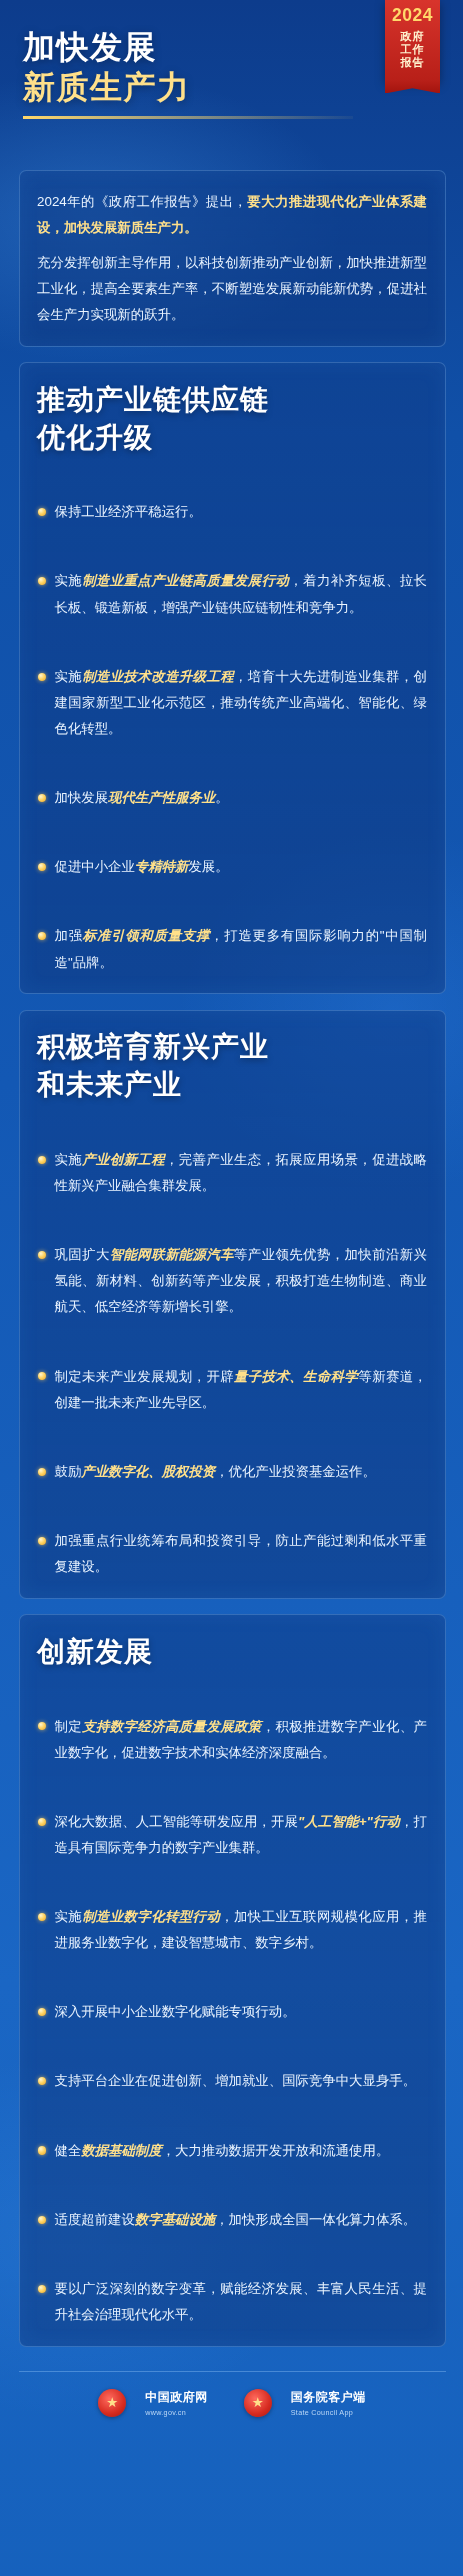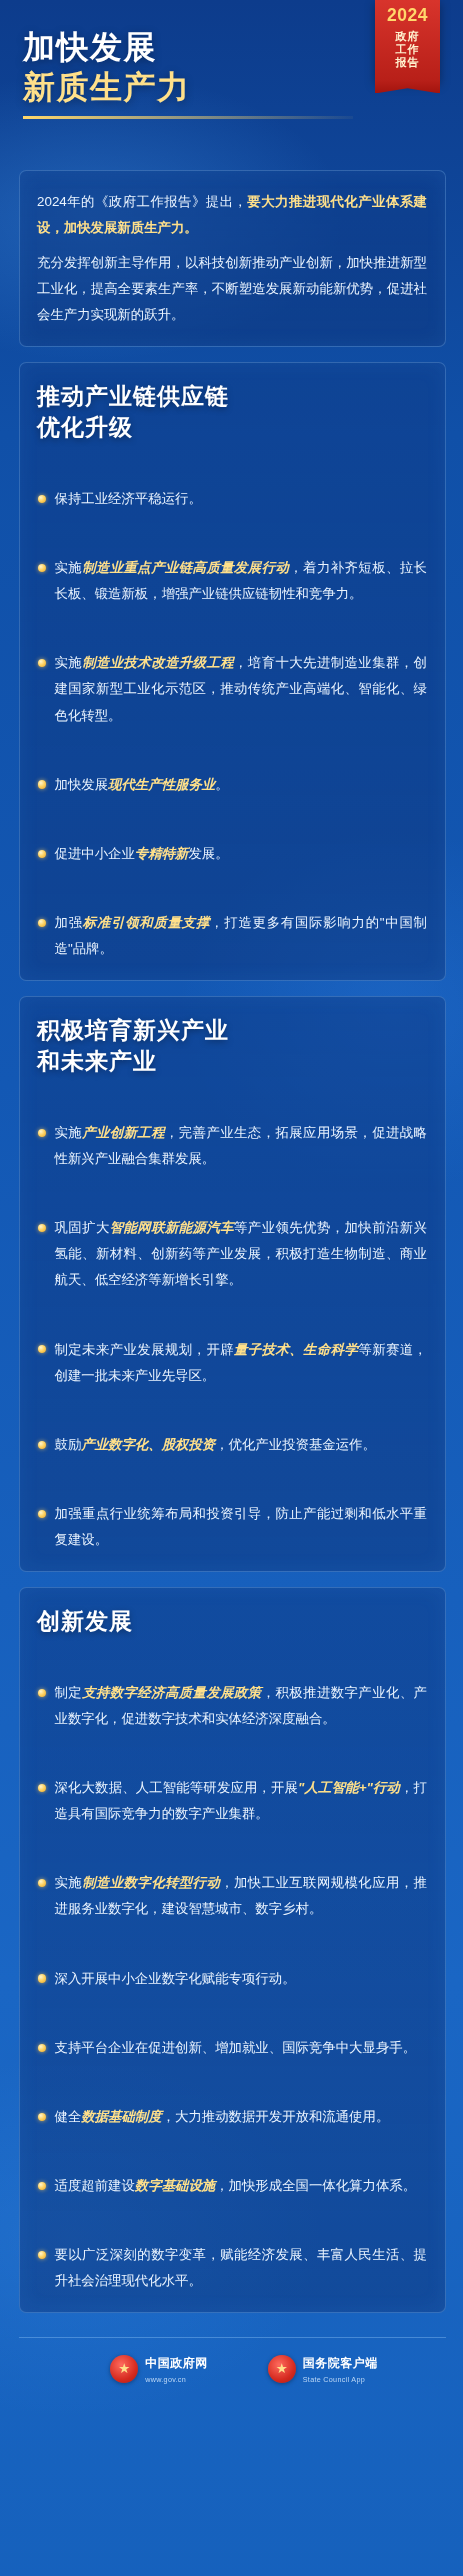--- a/index.html
+++ b/index.html
@@ -32,21 +32,21 @@
   
   .header {
     position: relative;
     padding: 27px 20.6px 17.5px 23px;
     min-height: 170px;
   }
   .ribbon {
     position: absolute;
     right: 24px;
     top: 0;
-    width: 65px;
+    width: 55px;
     background: linear-gradient(180deg, #d8342c 0%, #b71f18 100%);
     color: #ffe9a8;
     text-align: center;
     padding: 7.2px 4.1px 13.4px 4.1px;
     box-shadow: 0 3.1px 9.3px rgba(0,0,0,0.35);
   }
   .ribbon::after {
     content: "";
     position: absolute;
     left: 0; right: 0; bottom: -11.3px;
@@ -88,21 +88,21 @@
   
   .card {
     margin: 0 18.5px 15.5px 18.5px;
     background: linear-gradient(180deg, rgba(14,62,140,0.62) 0%, rgba(13,52,122,0.52) 100%);
     border: 0.5px solid rgba(140,200,255,0.30);
     border-radius: 7.2px;
     padding: 17.5px 17.5px 17.5px 17.5px;
     box-shadow: inset 0 0 20.6px rgba(80,170,255,0.10);
   }
   .card-title {
-    font-size: 23px;
+    font-size: 28px;
     font-weight: bold;
     color: #ffffff;
     line-height: 1.35;
     letter-spacing: 1px;
     text-shadow: 0 1.5px 6.2px rgba(0,0,0,0.35);
     margin-bottom: 13.4px;
   }
 
   .para {
     font-size: 13.4px;
@@ -141,21 +141,21 @@
   
   .footer {
     margin: 24px 18.5px 0 18.5px;
     border-top: 0.5px solid rgba(160,210,255,0.35);
     padding-top: 17.5px;
     display: flex;
     align-items: center;
     justify-content: center;
     gap: 36px;
   }
-  .foot-item { display: flex; align-items: flex-start; gap: 7px; margin-left: 24px; }
+  .foot-item { display: flex; align-items: flex-start; gap: 19px; }
   .foot-emblem {
     width: 28px; height: 28px;
     border-radius: 50%;
     background: radial-gradient(circle at 40% 35%, #ff6b5e 0%, #d62b20 60%, #a8170f 100%);
     position: relative;
     flex: none;
     box-shadow: 0 1px 4.1px rgba(0,0,0,0.35);
   }
   .foot-emblem::after {
     content: "★";

